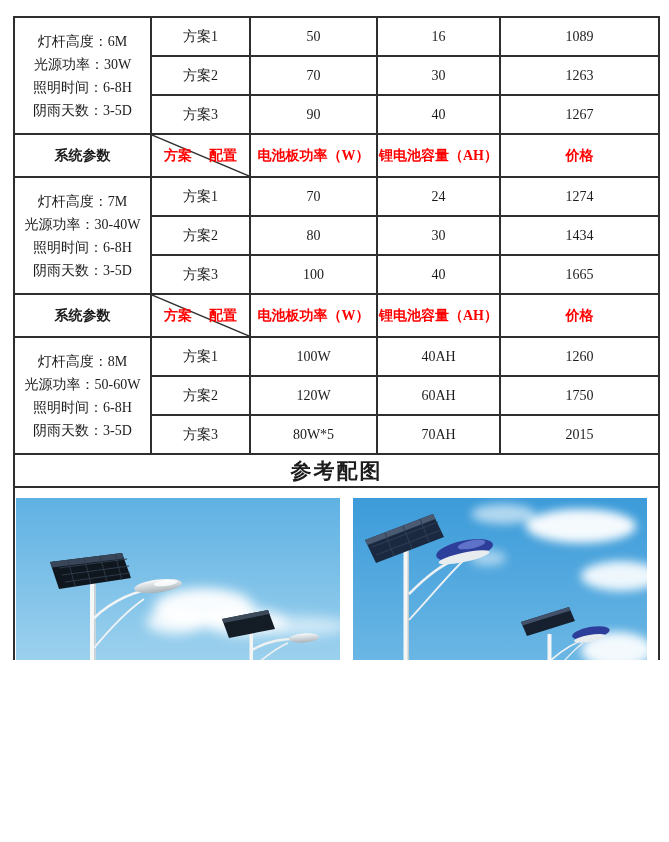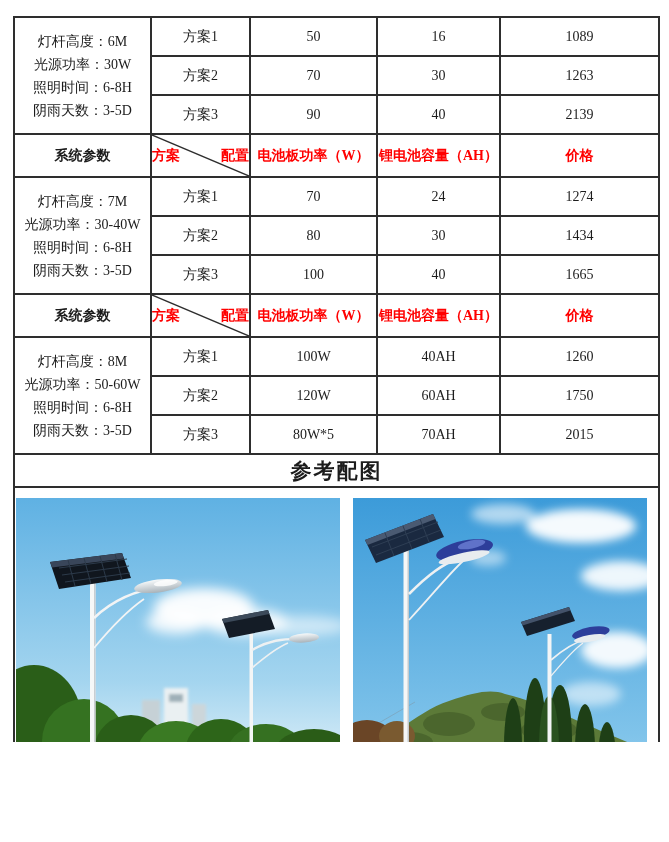--- a/index.html
+++ b/index.html
@@ -1,21 +1,21 @@
 <!DOCTYPE html>
 <html><head>
 <meta charset="utf-8">
 <style>
   * { box-sizing: border-box; margin: 0; padding: 0; }
   html, body { background: #ffffff; }
   body { font-family: "Liberation Serif", "DejaVu Serif", serif; }
   .page {
     position: relative;
     width: 669px;
-    height: 742px;
+    height: 660px;
     background: #ffffff;
     overflow: hidden;
   }
   table.spec {
     position: absolute;
     left: 13px;
     top: 16px;
     width: 645px;
     border-collapse: collapse;
     table-layout: fixed;
@@ -43,21 +43,21 @@
   }
   td.diag svg.diagline {
     position: absolute;
     inset: 0;
     width: 100%;
     height: 100%;
   }
   td.diag .diagwrap {
     position: relative;
     display: flex;
-    justify-content: space-between;
+    justify-content: center;
     align-items: center;
     gap: 17px;
     height: 100%;
   }
   tr.reftitle td {
     height: 33px;
     font-weight: 700;
     font-size: 21px;
     letter-spacing: 2px;
   }
@@ -103,21 +103,21 @@
       <tr class="data">
         <td>方案2</td>
         <td>70</td>
         <td>30</td>
         <td>1263</td>
       </tr>
       <tr class="data">
         <td>方案3</td>
         <td>90</td>
         <td>40</td>
-        <td>2139</td>
+        <td>1267</td>
       </tr>
 
       <tr class="head">
         <td>系统参数</td>
         <td class="diag">
           <svg class="diagline" viewBox="0 0 100 100" preserveAspectRatio="none">
             <line x1="0" y1="0" x2="100" y2="100" stroke="#2e2e2e" stroke-width="1.4" vector-effect="non-scaling-stroke"></line>
           </svg>
           <div class="diagwrap">
             <span class="red">方案</span>

